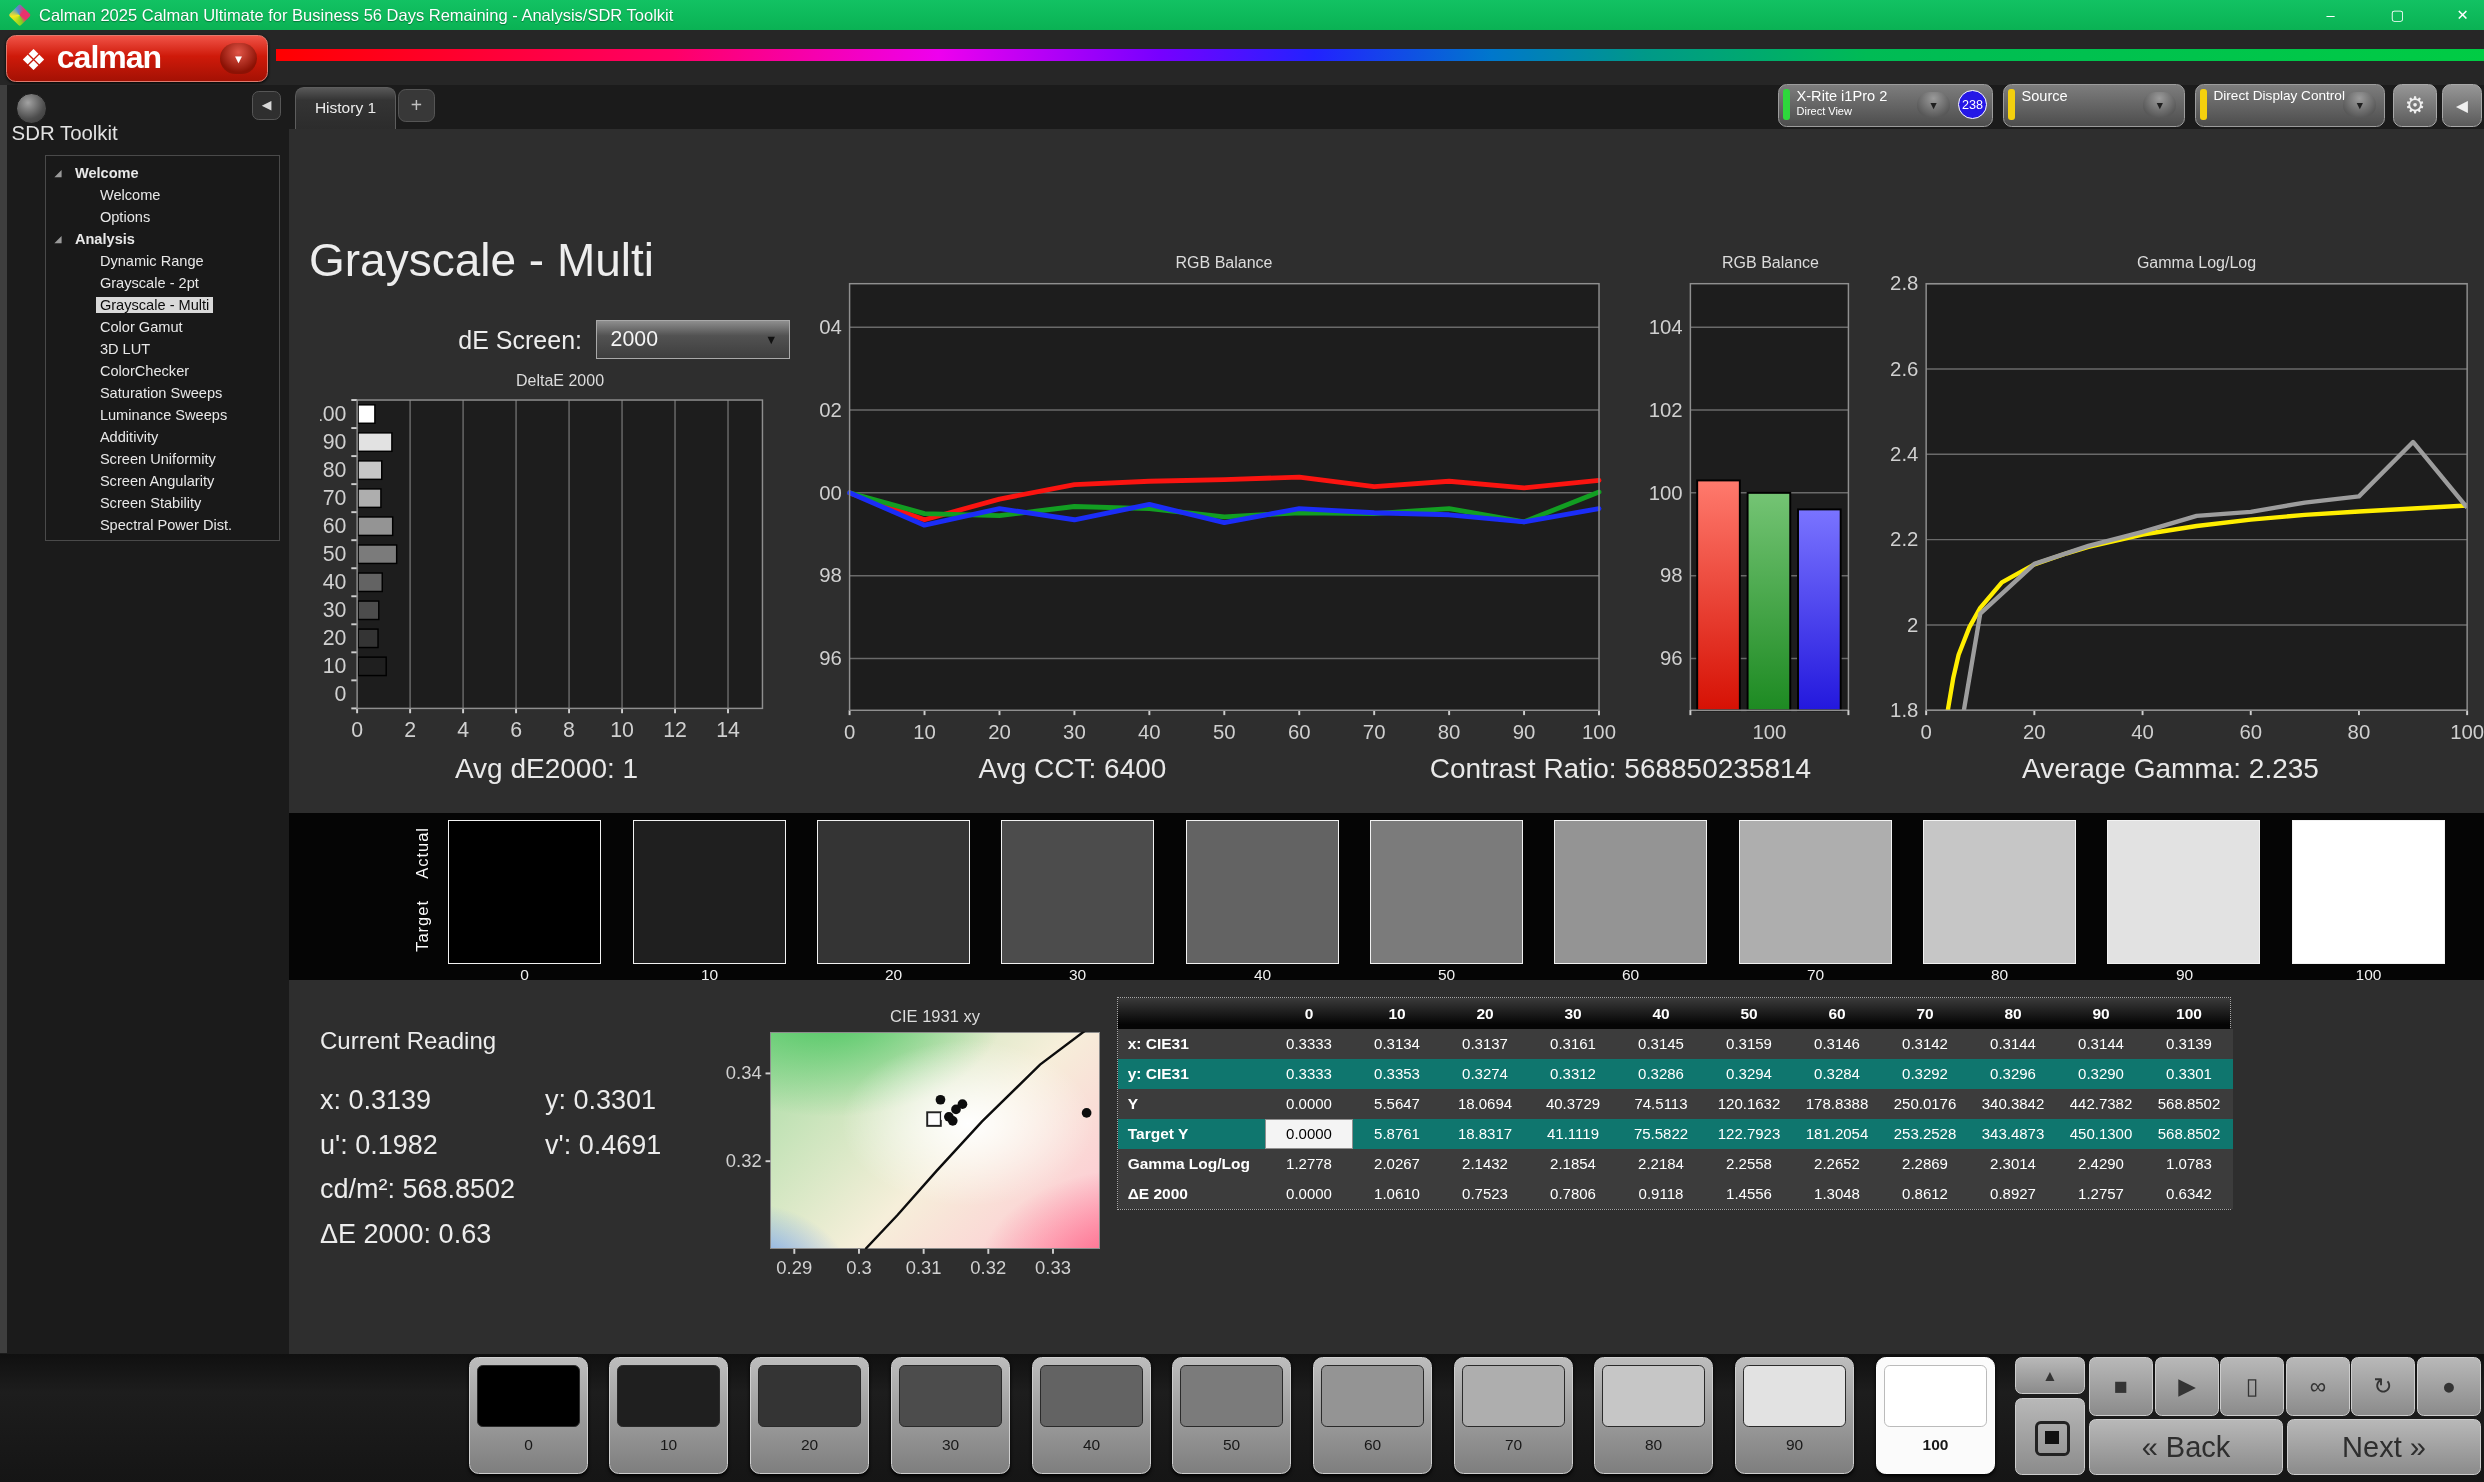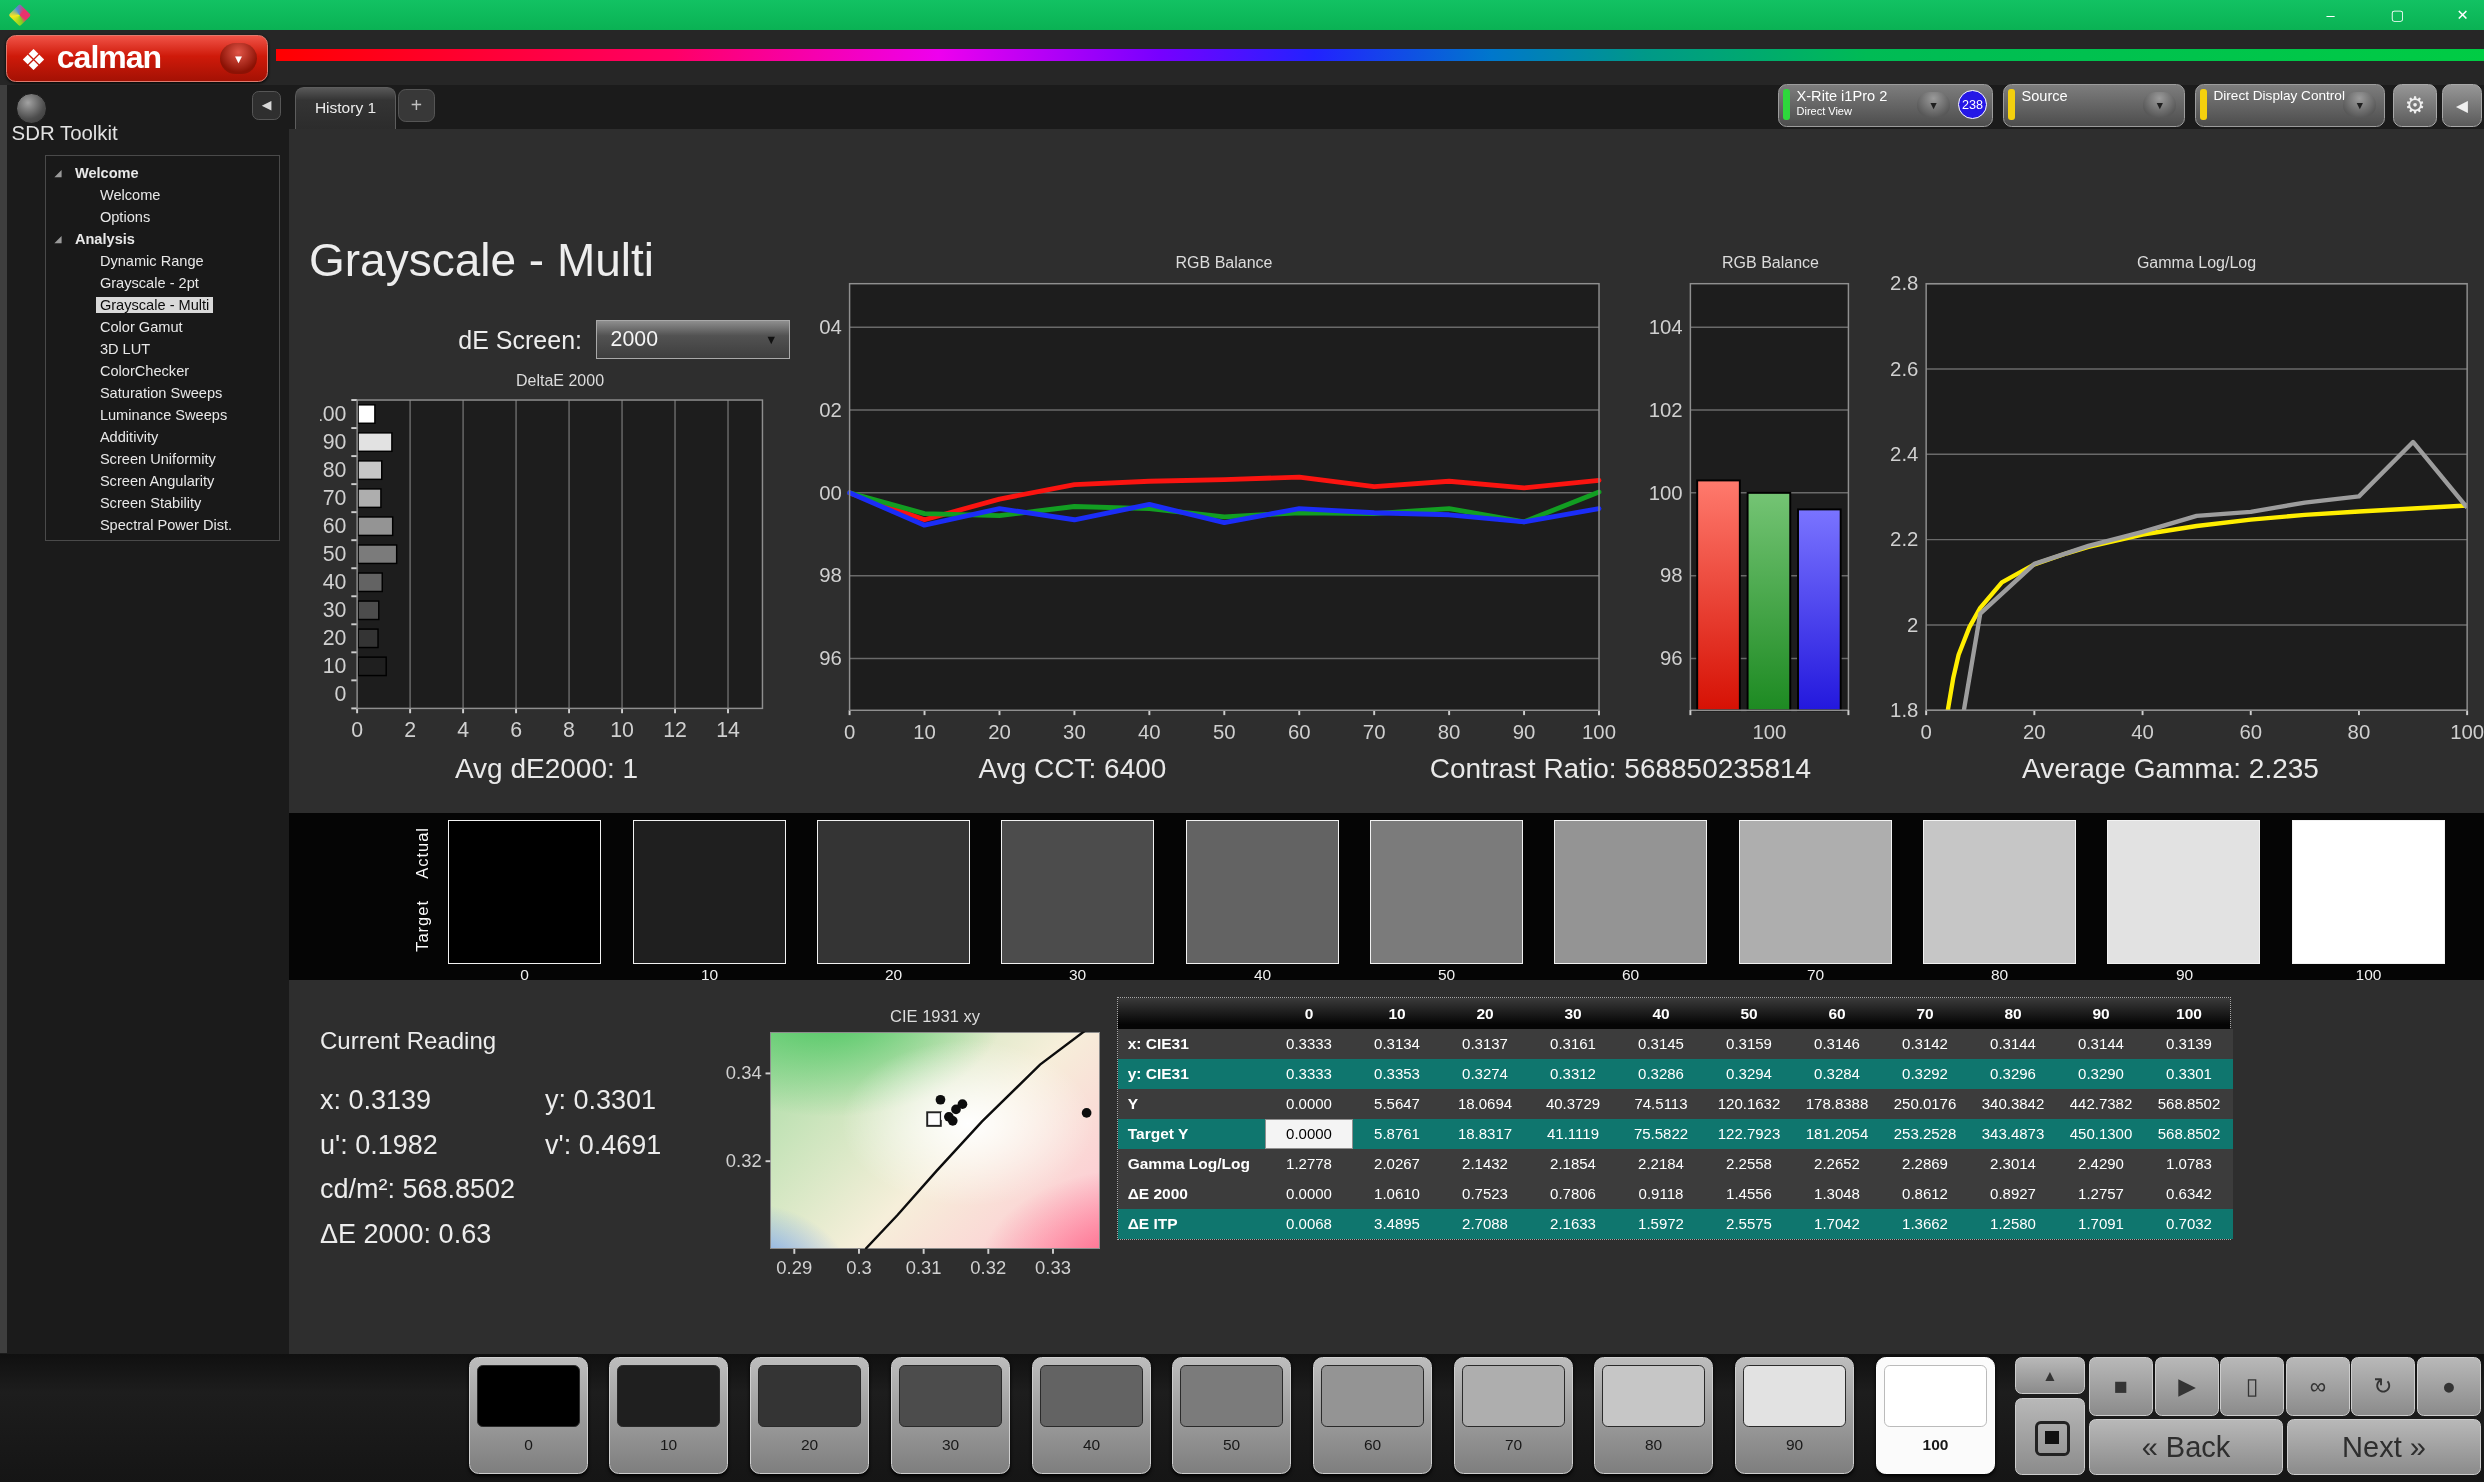--- a/index.html
+++ b/index.html
@@ -98,20 +98,21 @@
   .graybtn{position:absolute;border-radius:6.8px;background:linear-gradient(180deg,#b8b8b8,#8b8b8b);border:1px solid #cdcdcd;
      box-sizing:border-box;text-align:center;color:#343434;}
   .navtext{font-size:29px;color:#2e2e2e;}
   svg text{font-family:"Liberation Sans",sans-serif;}
 </style>
 </head>
 <body>
 
 <div class="abs" id="titlebar">
   <div id="app-icon"></div>
+  <div class="t">Calman 2025 Calman Ultimate for Business 56 Days Remaining  - Analysis/SDR Toolkit</div>
   <div class="winbtn" style="left:2308px;">–</div>
   <div class="winbtn" style="left:2375px;">▢</div>
   <div class="winbtn" style="left:2440px;">✕</div>
 </div>
 
 <div class="abs" id="headerrow">
   <div id="calman-btn">
     <span class="diamond">❖</span>
     <span class="word">calman</span>
     <span id="calman-dd">▼</span>
@@ -513,34 +514,20 @@
       <div class="tcell">0.7523</div>
       <div class="tcell">0.7806</div>
       <div class="tcell">0.9118</div>
       <div class="tcell">1.4556</div>
       <div class="tcell">1.3048</div>
       <div class="tcell">0.8612</div>
       <div class="tcell">0.8927</div>
       <div class="tcell">1.2757</div>
       <div class="tcell">0.6342</div>
     </div>
-    <div class="trow light">
-      <div class="tcell rl">ΔE ITP</div>
-      <div class="tcell">0.0068</div>
-      <div class="tcell">3.4895</div>
-      <div class="tcell">2.7088</div>
-      <div class="tcell">2.1633</div>
-      <div class="tcell">1.5972</div>
-      <div class="tcell">2.5575</div>
-      <div class="tcell">1.7042</div>
-      <div class="tcell">1.3662</div>
-      <div class="tcell">1.2580</div>
-      <div class="tcell">1.7091</div>
-      <div class="tcell">0.7032</div>
-    </div>
   </div>
 
 <div class="abs" id="bottombar">
   <div id="patch-row">
       <div class="patch-btn" style="left: 469px;">
         <div class="pc" style="background: rgb(0, 0, 0);"></div>
         <div class="pl">0</div>
       </div>
       <div class="patch-btn" style="left: 609px;">
         <div class="pc" style="background: rgb(31, 31, 31);"></div>

